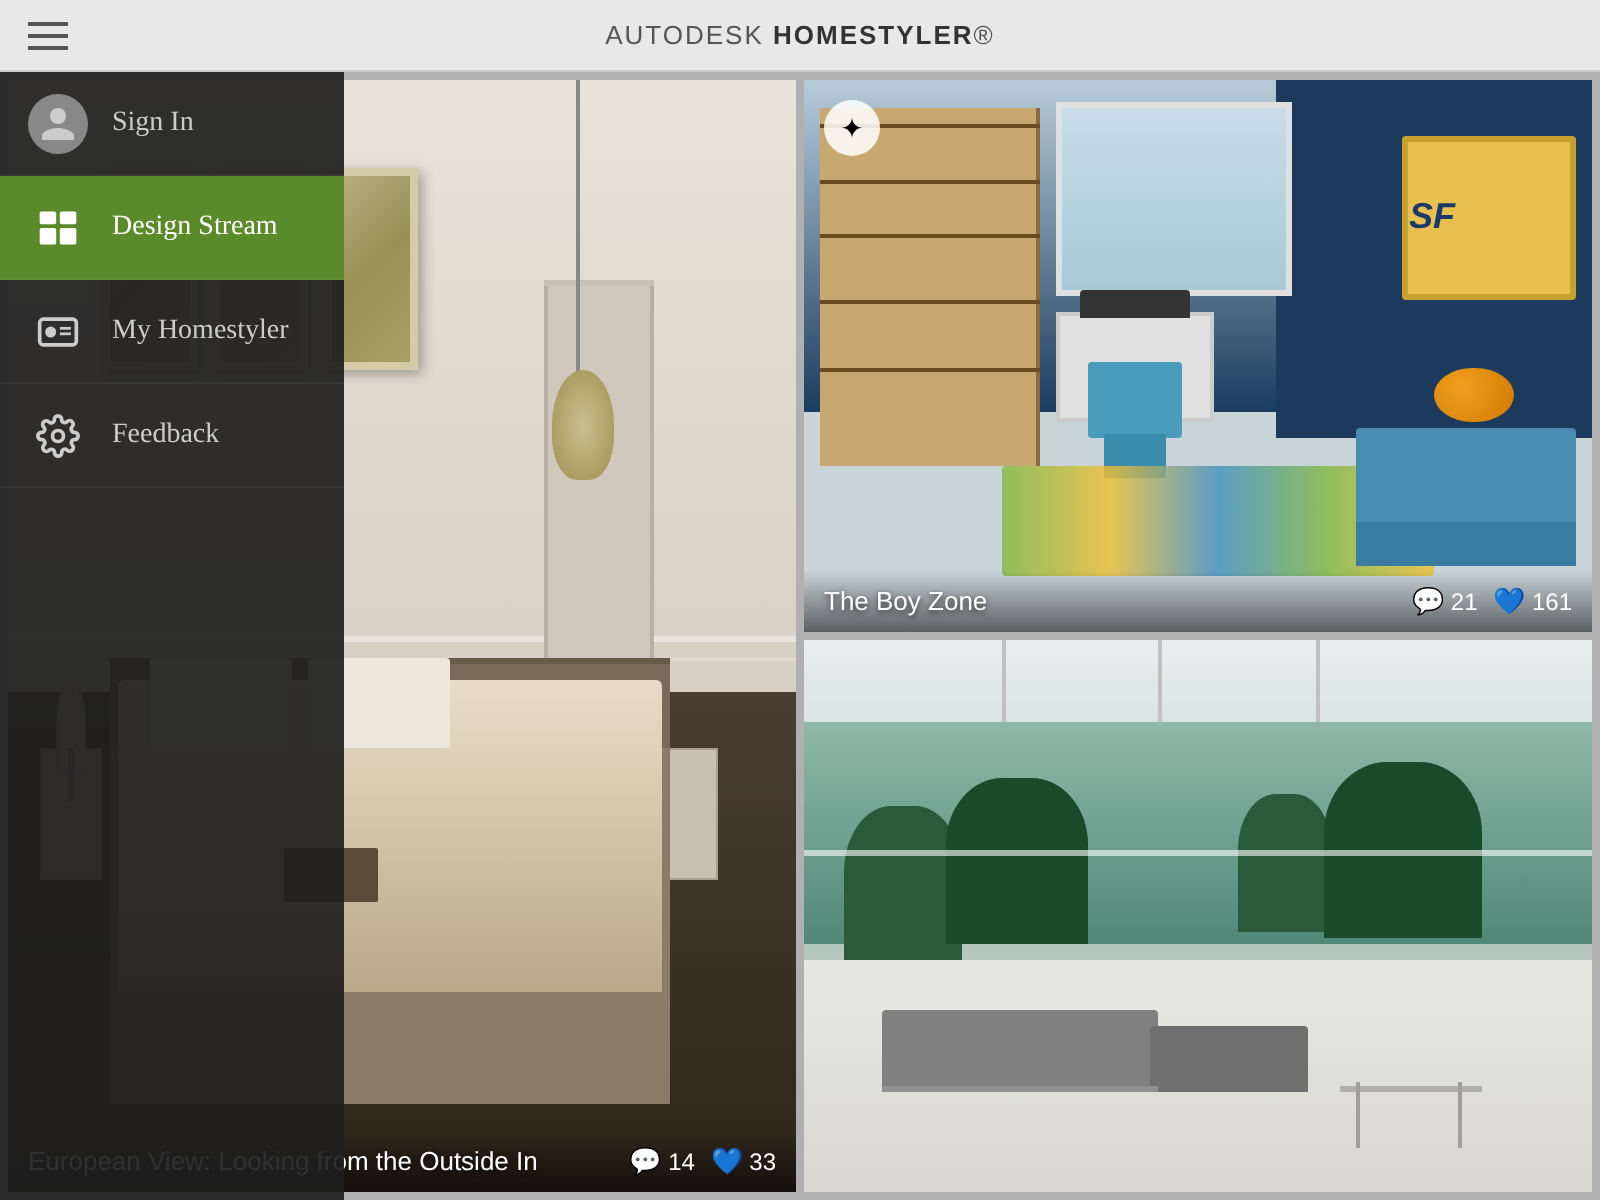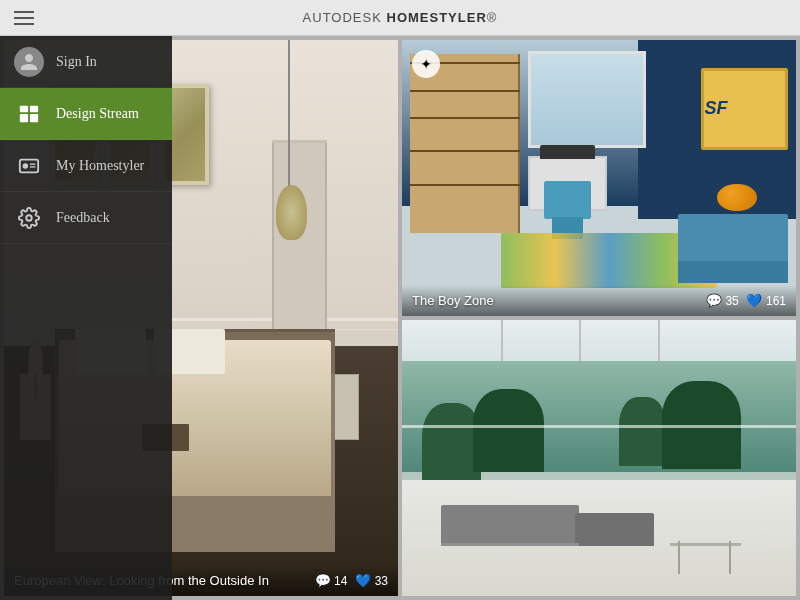--- a/index.html
+++ b/index.html
@@ -388,21 +388,21 @@
         </div>
       </div>
 
       <div class="wand-icon">✦</div>
 
       <div class="card-overlay">
         <span class="card-title">The Boy Zone</span>
         <div class="card-stats">
           <div class="stat">
             <span class="stat-icon">💬</span>
-            <span>35</span>
+            <span>21</span>
           </div>
           <div class="stat">
             <span class="stat-icon">💙</span>
             <span>161</span>
           </div>
         </div>
       </div>
     </div>
 
     <div class="design-card">

